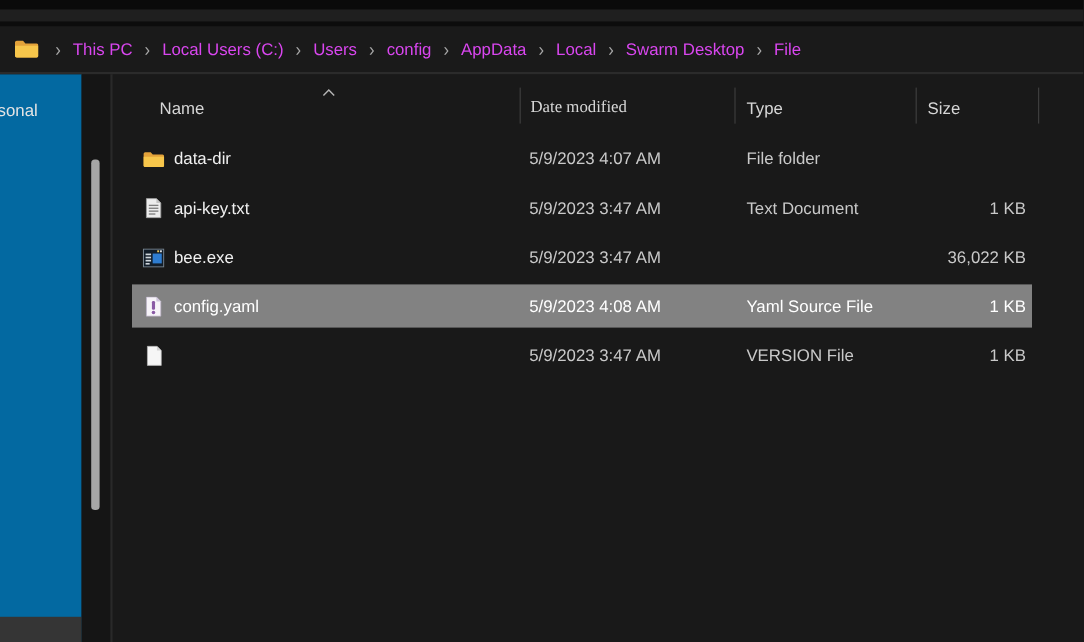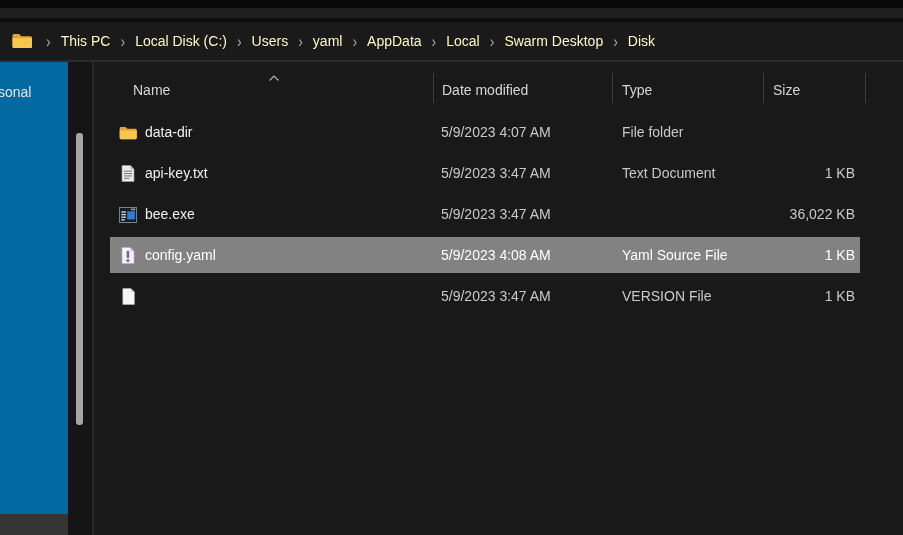--- a/index.html
+++ b/index.html
@@ -13,37 +13,37 @@
   .strip-title{position:absolute;left:0;top:0;width:903px;height:8px;background:#0a0a0a;}
   .strip-cmd{position:absolute;left:0;top:8px;width:903px;height:10px;background:#1f1f1f;}
   .strip-gap{position:absolute;left:0;top:18px;width:903px;height:4px;background:#0c0c0c;}
   
   .breadcrumb-bar{
     position:absolute;left:0;top:22px;width:903px;height:38px;background:#1a1a1a;
     display:flex;align-items:center;padding-left:12px;box-sizing:border-box;
   }
   .crumb-folder{display:inline-flex;align-items:center;margin-right:4px;}
   .crumbs{display:inline-flex;align-items:center;}
-  .crumb{color:#fef9c3;font-size:14px;white-space:nowrap;cursor:default;}
+  .crumb{color:#d946ef;font-size:14px;white-space:nowrap;cursor:default;}
   .crumb-chev{color:#a8a8a8;font-size:14px;padding:0 10px;transform:scaleY(1.15);}
   .hsep{position:absolute;left:0;top:60px;width:903px;height:2px;background:#2b2b2b;}
   
   .content{position:absolute;left:0;top:62px;width:903px;height:473px;}
   .nav-pane{position:absolute;left:0;top:0;width:68px;height:473px;background:#0369a1;}
   .nav-partial{position:absolute;left:-2px;top:22px;font-size:14px;color:#e4e4e4;white-space:nowrap;}
   .bottom-box{position:absolute;left:0;bottom:0;width:68px;height:21px;background:#353535;}
   .nav-gutter{position:absolute;left:68px;top:0;width:24px;height:473px;background:#151515;}
   .nav-thumb{position:absolute;left:8px;top:71px;width:7px;height:292px;background:#a6a6a6;border-radius:3px;}
   .vdivider{position:absolute;left:92px;top:0;width:2px;height:473px;background:#292929;}
   .file-pane{position:absolute;left:94px;top:0;width:809px;height:473px;background:#191919;}
   
   .header{position:absolute;left:0;top:0;width:809px;height:48px;}
   .hlabel{position:absolute;top:8px;line-height:40px;font-size:14px;color:#d6d6d6;cursor:default;}
   .hl-name{left:39px;}
-  .hl-date{left:348px;}
+  .hl-date{left:348px;font-family:Liberation Serif, serif;}
   .hl-type{left:528px;}
   .hl-size{left:679px;}
   .sort-caret{position:absolute;left:174px;top:6px;width:12px;height:8px;}
   .hv{position:absolute;top:11px;width:1px;height:30px;background:#3d3d3d;}
   .hv1{left:339px;}.hv2{left:518px;}.hv3{left:669px;}.hv4{left:771px;}
   
   .rows{position:absolute;left:0;top:50px;width:809px;}
   .row{position:relative;height:41px;padding-left:17px;}
   .sel-bg{display:none;position:absolute;left:16px;top:2px;width:750px;height:36px;background:#828282;}
   .row.selected .sel-bg{display:block;}
@@ -68,33 +68,33 @@
     <span class="crumb-folder">
       <svg width="20" height="16" viewBox="0 0 20 16">
         <path d="M0.5 2.5 A1.5 1.5 0 0 1 2 1 h5.2 l2 2.2 h9.3 A1.5 1.5 0 0 1 20 4.7 v8.8 a1.5 1.5 0 0 1 -1.5 1.5 h-16.5 a1.5 1.5 0 0 1 -1.5 -1.5 z" fill="#e3a23a"></path>
         <path d="M0.5 5.2 h19.5 v8.3 a1.5 1.5 0 0 1 -1.5 1.5 h-16.5 a1.5 1.5 0 0 1 -1.5 -1.5 z" fill="#f7c64b"></path>
       </svg>
     </span>
     <span class="crumbs" id="crumbs">
         <span class="crumb-chev">›</span>
         <span class="crumb">This PC</span>
         <span class="crumb-chev">›</span>
-        <span class="crumb">Local Disk (C:)</span>
+        <span class="crumb">Local Users (C:)</span>
         <span class="crumb-chev">›</span>
         <span class="crumb">Users</span>
         <span class="crumb-chev">›</span>
-        <span class="crumb">yaml</span>
+        <span class="crumb">config</span>
         <span class="crumb-chev">›</span>
         <span class="crumb">AppData</span>
         <span class="crumb-chev">›</span>
         <span class="crumb">Local</span>
         <span class="crumb-chev">›</span>
         <span class="crumb">Swarm Desktop</span>
         <span class="crumb-chev">›</span>
-        <span class="crumb">Disk</span>
+        <span class="crumb">File</span>
       </span>
   </div>
   <div class="hsep"></div>
 
   <div class="content">
     <div class="nav-pane">
       <div class="nav-partial">sonal</div>
       <div class="bottom-box"></div>
     </div>
     <div class="nav-gutter">

